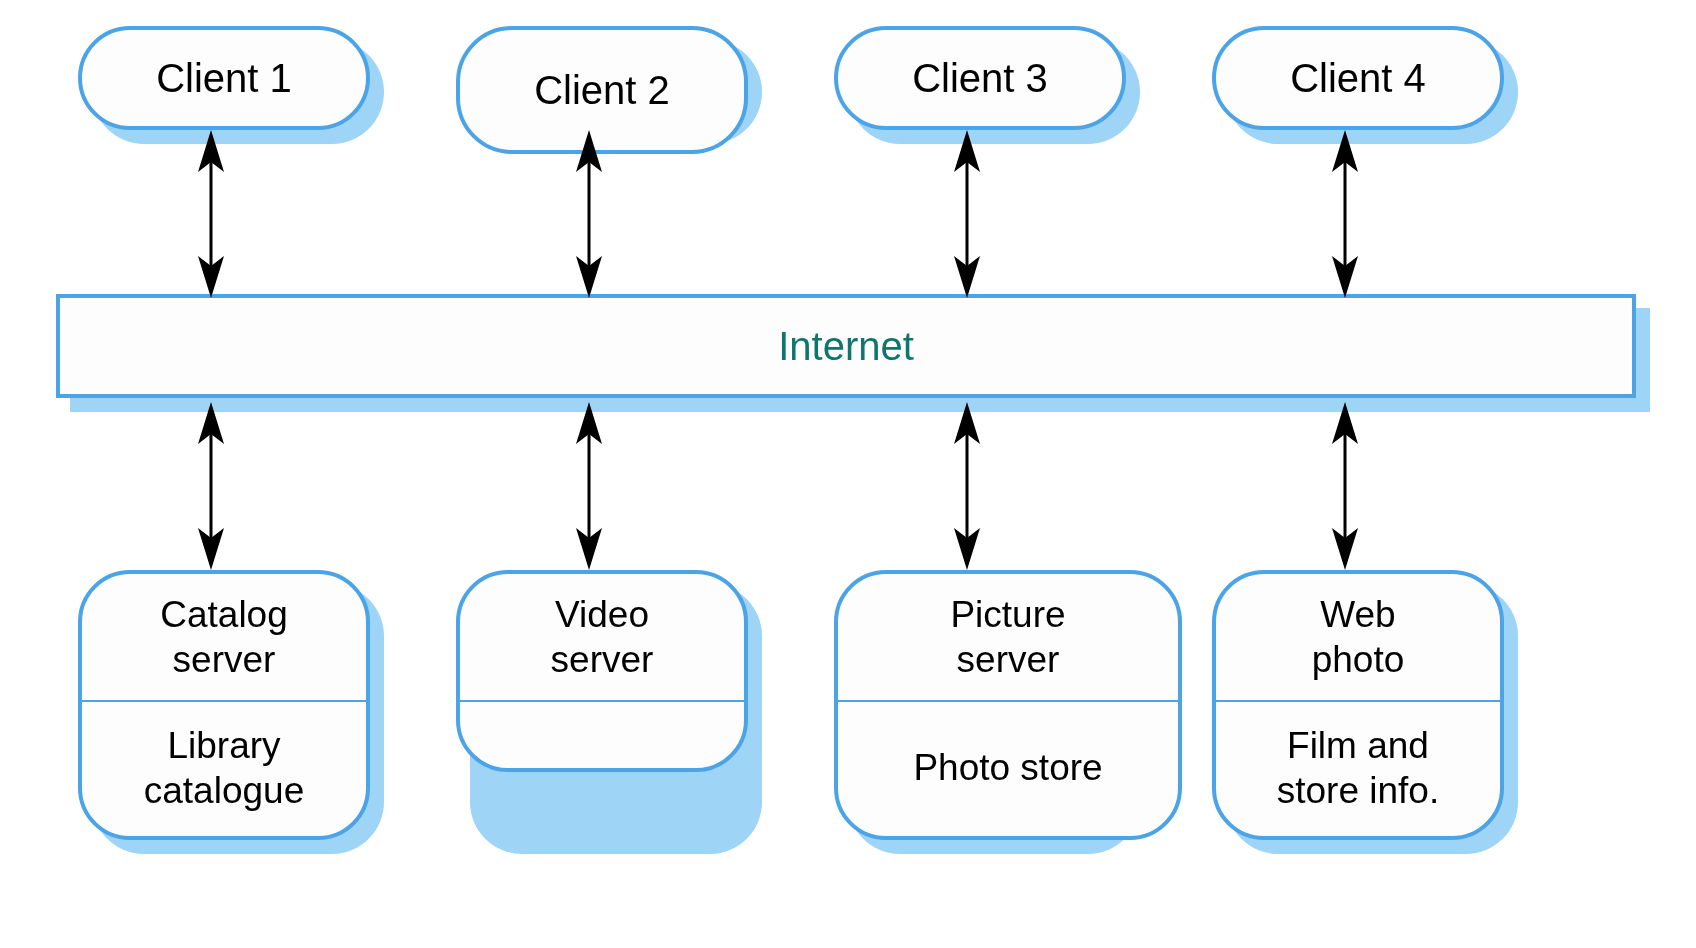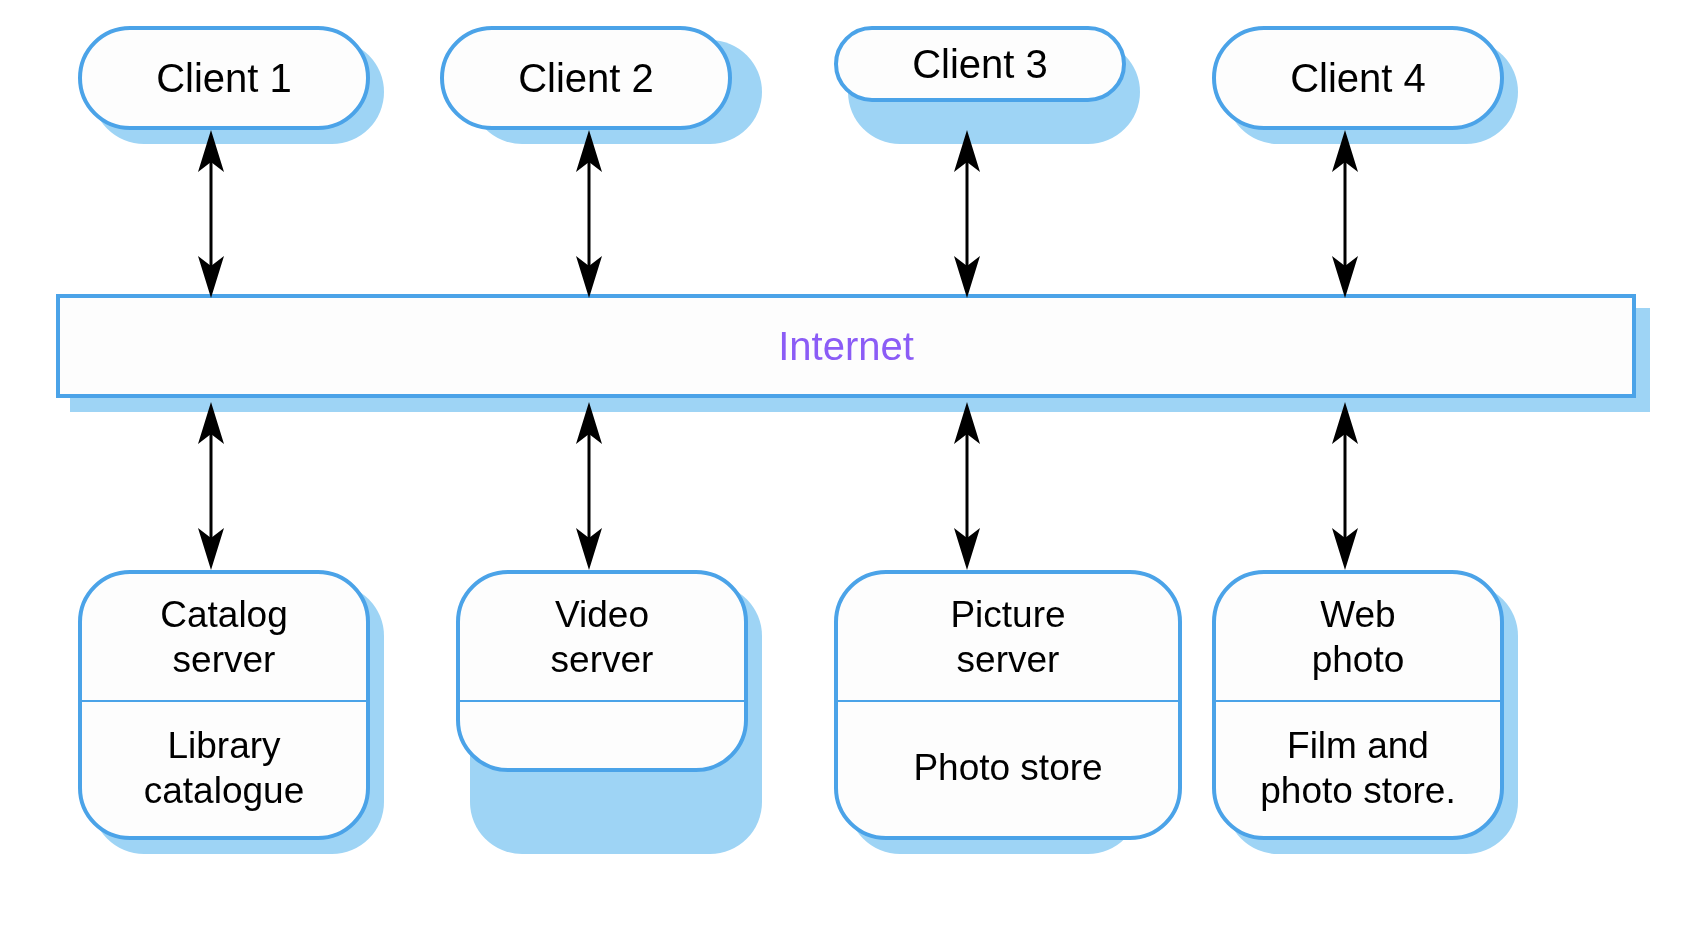--- a/index.html
+++ b/index.html
@@ -44,21 +44,21 @@
     line-height: 1;
     white-space: nowrap;
     text-align: right;
   }
 
   
   .internet-shadow { border-radius: 0; }
   .internet-node   { border-radius: 0; }
   .internet-label {
     font-size: 40px;
-    color: #8b5cf6;
+    color: #0f766e;
     line-height: 1;
     white-space: nowrap;
   }
 
   
   .server-shadow { border-radius: 52px; }
   .server-node {
     border-radius: 52px;
     display: block;
     padding: 0;
@@ -104,26 +104,26 @@
 <body>
 
 <div id="diagram-canvas">
 
   <div class="shadow client-shadow" style="left:92px; top:40px; width:292px; height:104px;"></div>
   <div class="node client-node" style="left:78px; top:26px; width:292px; height:104px;">
     <span class="client-label">Client 1</span>
   </div>
 
   <div class="shadow client-shadow" style="left:470px; top:40px; width:292px; height:104px;"></div>
-  <div class="node client-node" style="left:440px; top:26px; width:292px; height:104px;">
+  <div class="node client-node" style="left:456px; top:26px; width:292px; height:128px;">
     <span class="client-label">Client 2</span>
   </div>
 
   <div class="shadow client-shadow" style="left:848px; top:40px; width:292px; height:104px;"></div>
-  <div class="node client-node" style="left:834px; top:26px; width:292px; height:76px;">
+  <div class="node client-node" style="left:834px; top:26px; width:292px; height:104px;">
     <span class="client-label">Client 3</span>
   </div>
 
   <div class="shadow client-shadow" style="left:1226px; top:40px; width:292px; height:104px;"></div>
   <div class="node client-node" style="left:1212px; top:26px; width:292px; height:104px;">
     <span class="client-label">Client 4</span>
   </div>
 
   <svg class="arrow" style="left:193px; top:128px;" width="36" height="172" viewBox="0 0 36 172">
     <line x1="18" y1="30" x2="18" y2="142" stroke="#000000" stroke-width="3"></line>
@@ -204,17 +204,17 @@
   </div>
 
   <div class="shadow server-shadow" style="left:1226px; top:584px; width:292px; height:270px;"></div>
   <div class="node server-node" style="left:1212px; top:570px; width:292px; height:270px;">
     <div class="server-top">
       <span class="server-text">Web
 photo</span>
     </div>
     <div class="server-bottom">
       <span class="server-text">Film and
-photo store.</span>
+store info.</span>
     </div>
   </div>
 
 </div>
 
 </body></html>

